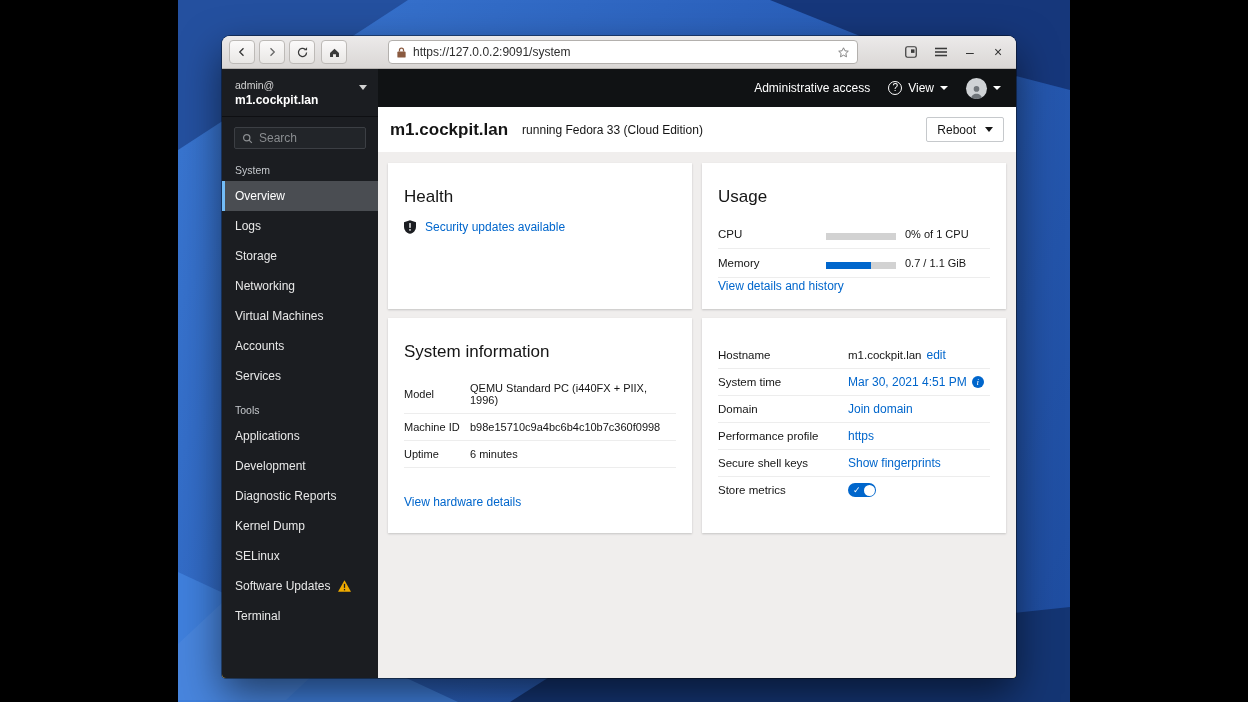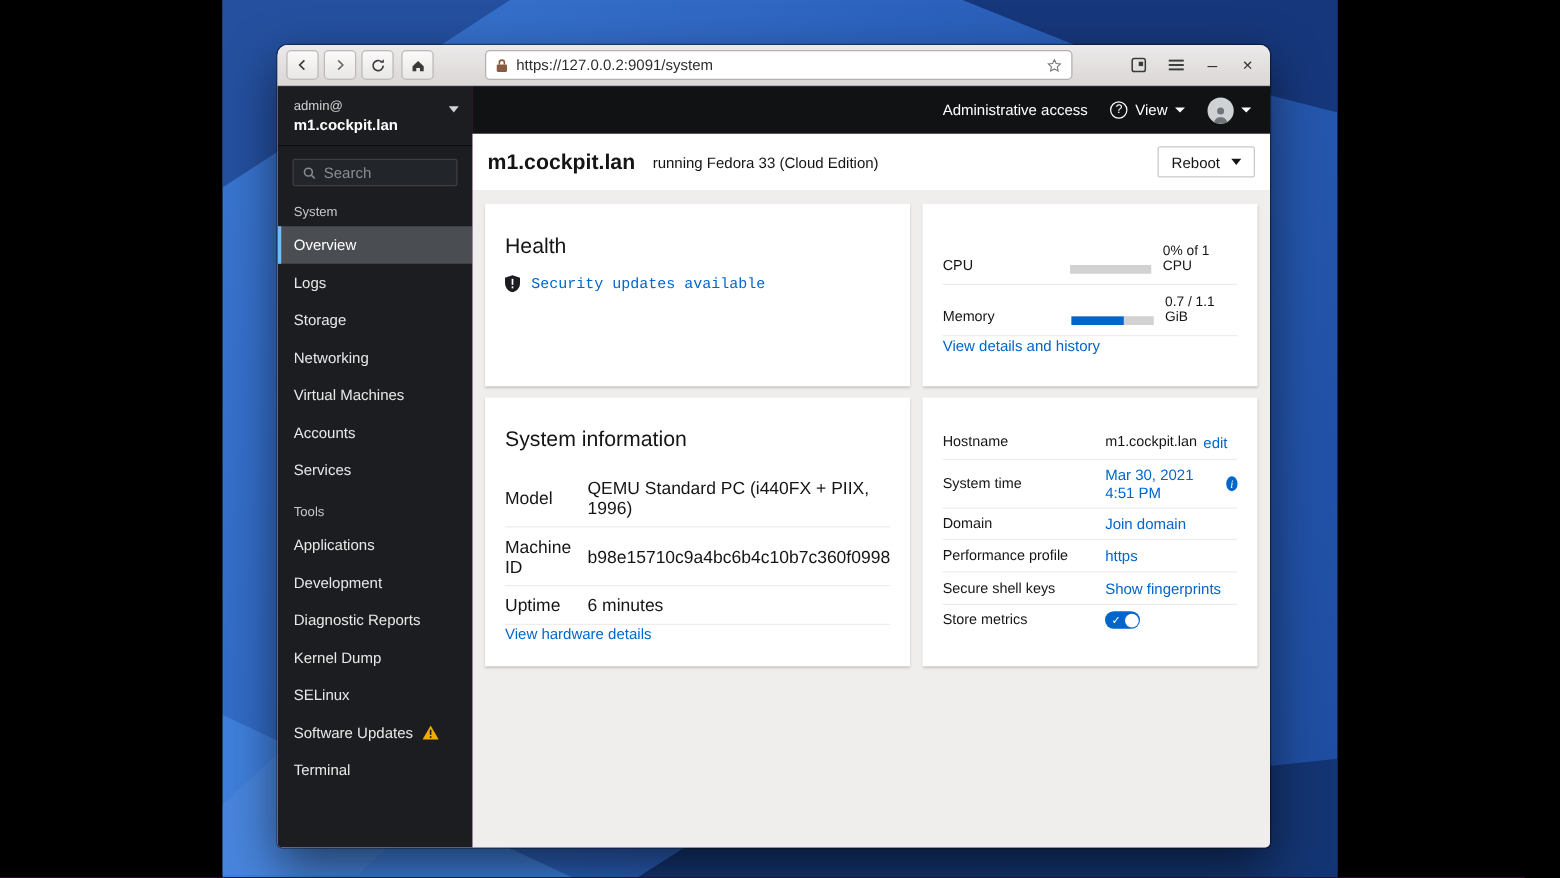--- a/index.html
+++ b/index.html
@@ -27,21 +27,21 @@
   .tb-btn{width:26px;height:24px;border:1px solid #bdbab7;border-radius:4px;
     background:linear-gradient(#fbfafa,#e9e7e5);display:flex;align-items:center;justify-content:center;}
   .urlbar{width:470px;height:24px;margin:0 auto;border:1px solid #b3b0ad;border-radius:4px;background:#fff;
     display:flex;align-items:center;padding:0 7px;gap:6px;font-size:12px;color:#2e2e2e;}
   .urlbar .url-text{flex:1;white-space:nowrap;overflow:hidden;}
   .tb-right{display:flex;align-items:center;gap:6px;}
   .tb-flat{width:24px;height:24px;display:flex;align-items:center;justify-content:center;color:#3a3a3a;}
   .winctl{font-size:14px;color:#333;width:22px;text-align:center;}
 
   
-  .app{flex:1;display:flex;min-height:0;background:#701a75;}
+  .app{flex:1;display:flex;min-height:0;background:#eab308;}
 
   
   .sidebar{width:156px;flex:0 0 156px;background:#1b1d21;color:#e6e6e6;display:flex;flex-direction:column;overflow:hidden;}
   .user{position:relative;padding:9px 26px 8px 13px;border-bottom:1px solid rgba(0,0,0,.45);}
   .user .u1{font-size:10.5px;color:#d2d2d2;line-height:1.35;}
   .user .u2{font-size:12px;font-weight:bold;color:#fff;line-height:1.35;}
   .user .caret{position:absolute;right:11px;top:16px;}
   .caret{width:0;height:0;border-left:4px solid transparent;border-right:4px solid transparent;border-top:5px solid #d2d2d2;display:inline-block;}
   .searchbox{margin:10px 12px 2px;height:22px;background:#222529;border:1px solid #3c3f44;border-radius:2px;
     display:flex;align-items:center;gap:6px;padding:0 7px;color:#8a8d90;font-size:12px;}
@@ -64,31 +64,31 @@
   .spacer{flex:1;}
   .reboot-btn{height:25px;padding:0 10px;background:#fff;border:1px solid #c6c9cc;border-radius:2px;
     font-size:12px;color:#151515;display:flex;align-items:center;gap:9px;font-family:inherit;}
   .caret-d{width:0;height:0;border-left:4px solid transparent;border-right:4px solid transparent;border-top:5px solid #151515;display:inline-block;}
 
   .content{flex:1;background:#f0eeed;padding:11px 10px;display:grid;grid-template-columns:1fr 1fr;
     grid-template-rows:146px 215px;gap:9px 10px;align-content:start;overflow:hidden;}
   .card{background:#fff;box-shadow:0 1px 2px rgba(3,3,3,.18);padding:24px 16px;display:flex;flex-direction:column;font-size:12px;color:#151515;}
   .card-title{font-size:17px;font-weight:500;color:#151515;margin-bottom:13px;}
 
-  .health-row{display:flex;align-items:flex-end;gap:9px;font-family:Liberation Mono, monospace;}
+  .health-row{display:flex;align-items:flex-end;gap:9px;}
   a.link{color:#0066cc;text-decoration:none;font-size:12px;cursor:pointer;}
 
   .usage-row{display:flex;align-items:flex-end;padding:8px 0;border-bottom:1px solid #ededed;}
   .usage-row .u-label{width:108px;font-size:11.5px;}
   .bar{width:70px;height:7px;background:#d2d2d2;overflow:hidden;}
   .bar .fill{display:block;height:100%;background:#0066cc;}
   .usage-row .u-val{margin-left:9px;font-size:11px;}
   .usage-link{margin-top:1px;}
 
-  .info-row{display:flex;padding:7px 0;border-bottom:1px solid #ededed;font-size:14px;align-items:center;}
+  .info-row{display:flex;padding:7px 0;border-bottom:1px solid #ededed;font-size:11px;align-items:center;}
   .info-row .i-label{width:66px;flex:0 0 66px;}
   .cfg-row{display:flex;padding:6px 0;border-bottom:1px solid #ededed;font-size:11.5px;align-items:center;min-height:25px;}
   .cfg-row:last-child{border-bottom:none;}
   .cfg-row .c-label{width:130px;flex:0 0 130px;}
   .hw-link{margin-top:auto;}
 
   .info-i{width:12px;height:12px;border-radius:50%;background:#0066cc;color:#fff;display:inline-block;
     font-size:9px;line-height:12px;text-align:center;font-style:italic;font-family:"Liberation Serif",serif;margin-left:5px;vertical-align:-2px;}
 
   .switch{position:relative;width:28px;height:14px;border-radius:7px;background:#0066cc;display:inline-block;cursor:pointer;}
@@ -243,20 +243,21 @@
               <svg width="12" height="14" viewBox="0 0 14 16">
                   <path d="M7 0 0 2.5v4.8C0 11.9 3 15 7 16c4-1 7-4.1 7-8.7V2.5z" fill="#1b1d21"></path>
                   <rect x="6.2" y="3.4" width="1.6" height="5.6" fill="#fff"></rect>
                   <rect x="6.2" y="10.4" width="1.6" height="1.9" fill="#fff"></rect>
                 </svg>
               <a class="link">Security updates available</a>
             </div>
           </div>
 
           <div class="card">
+            <div class="card-title">Usage</div>
             <div class="usage-row">
               <span class="u-label">CPU</span>
               <span class="bar">
                   <span class="fill" style="width: 0%;"></span>
                 </span>
               <span class="u-val">0% of 1 CPU</span>
             </div>
             <div class="usage-row">
               <span class="u-label">Memory</span>
               <span class="bar">

